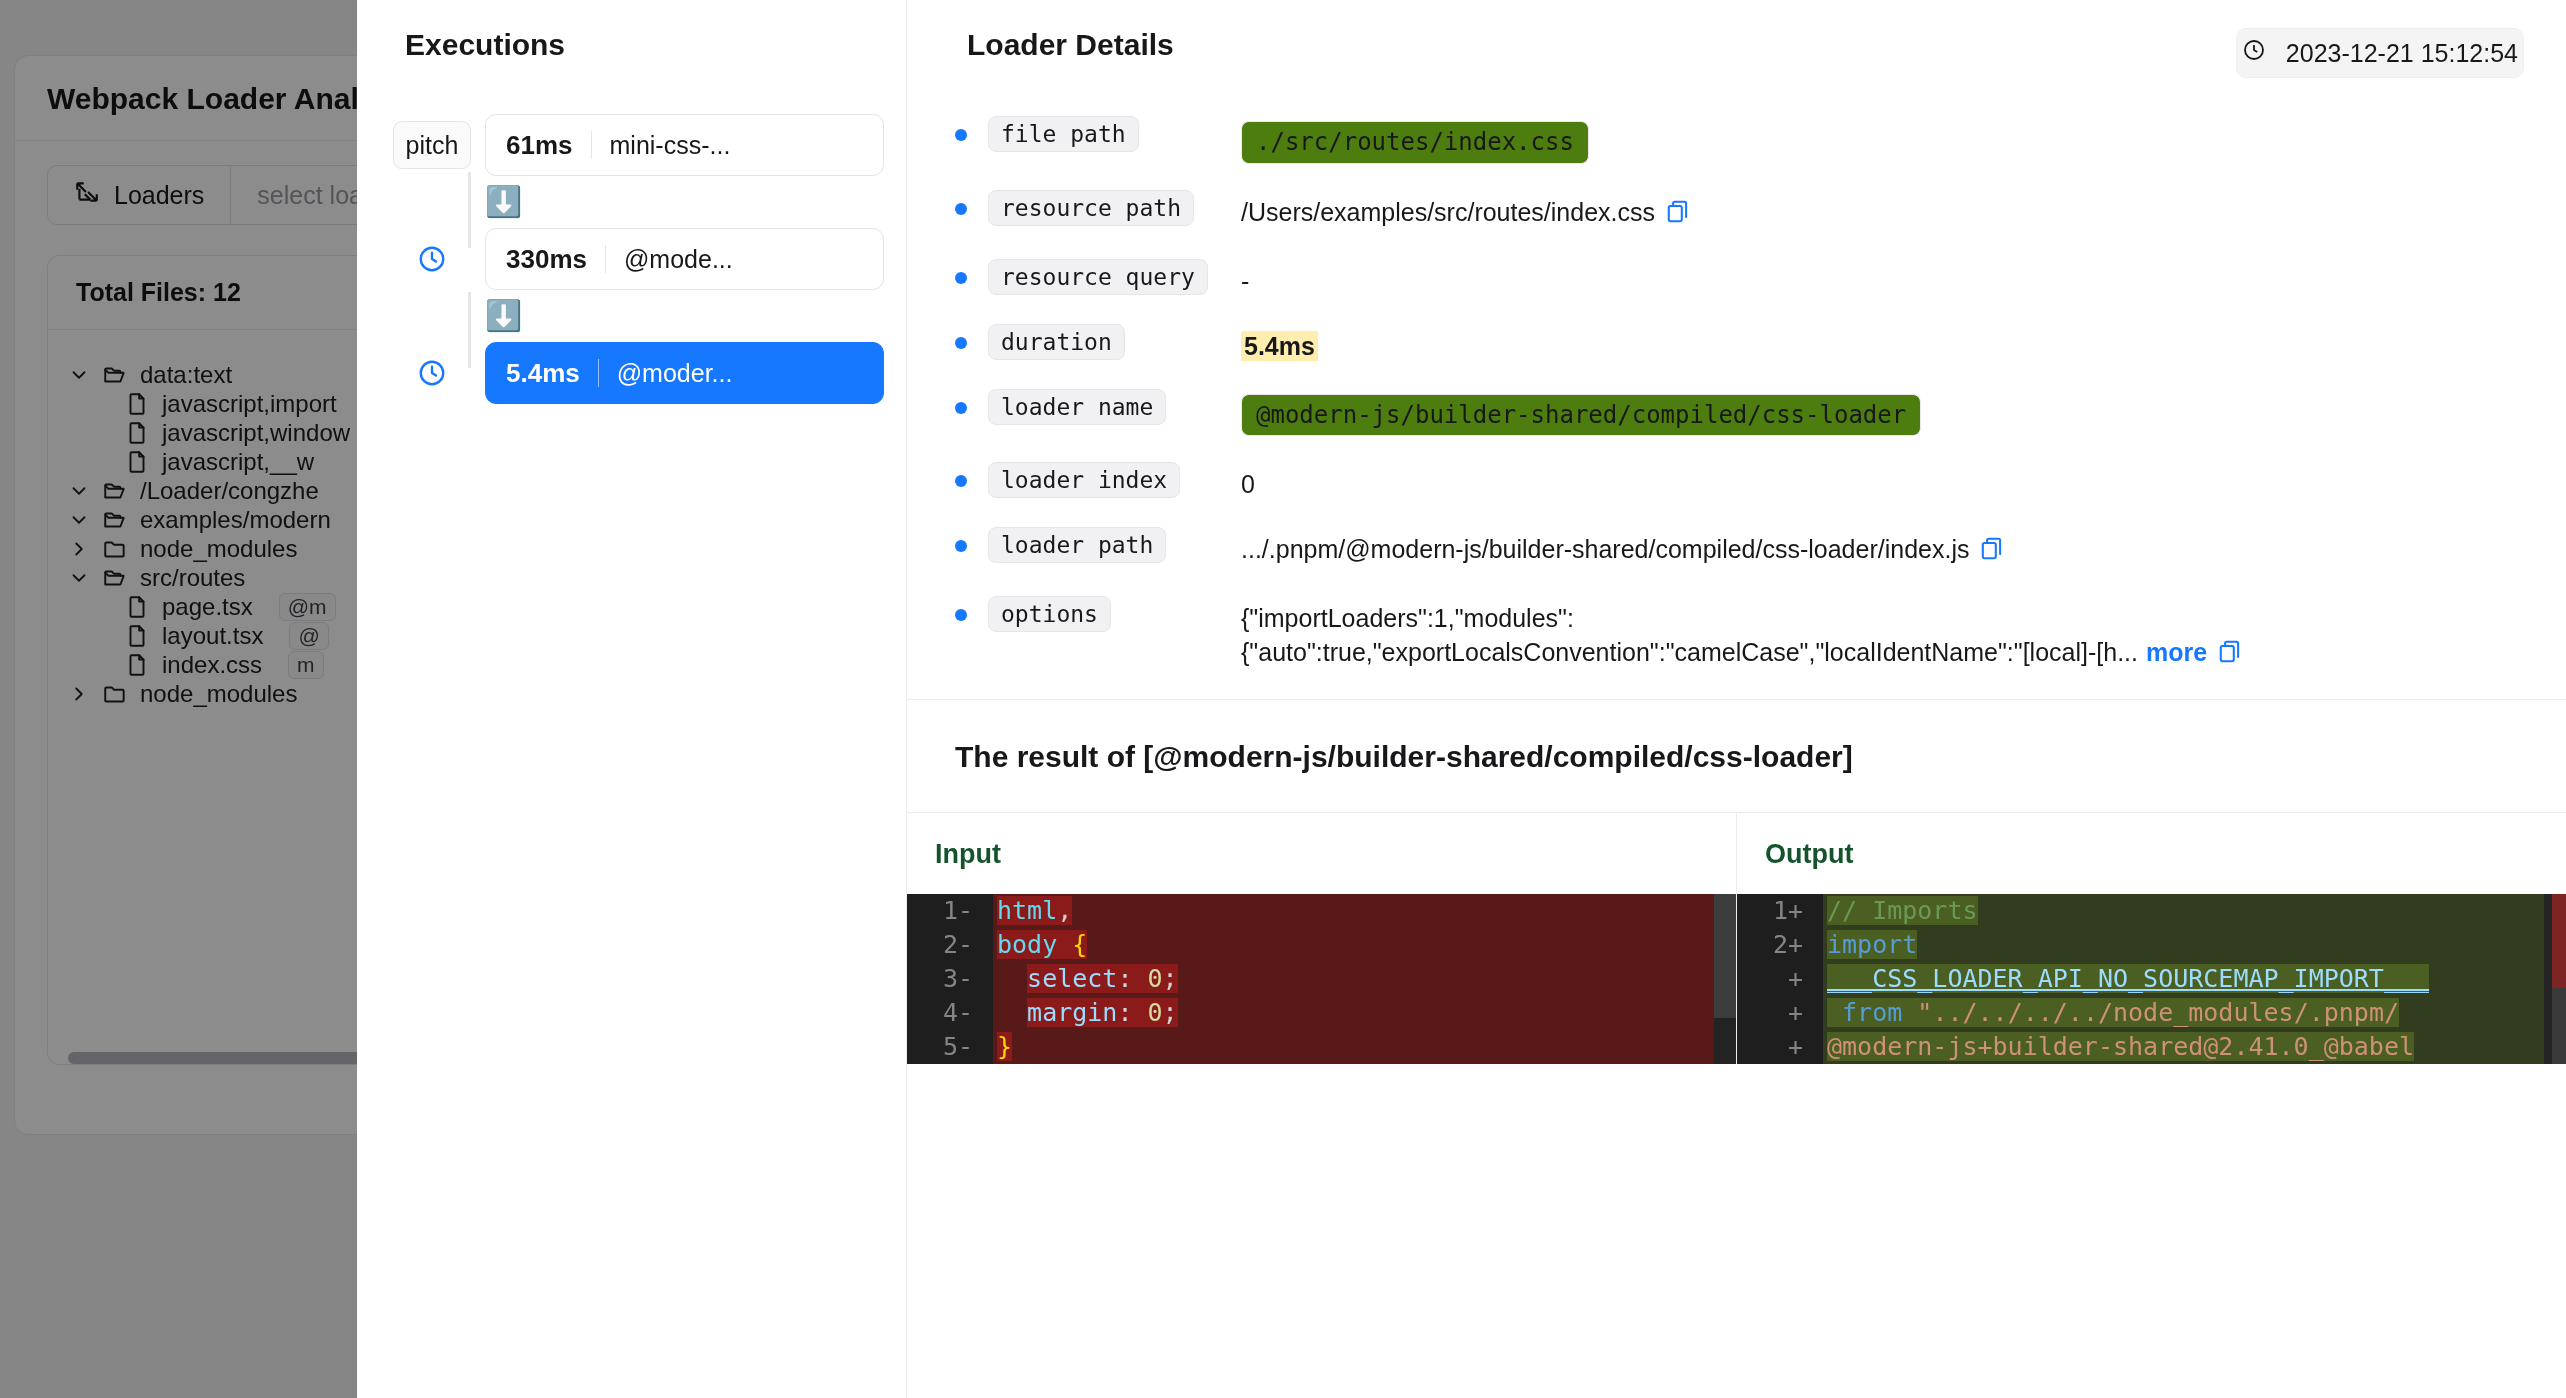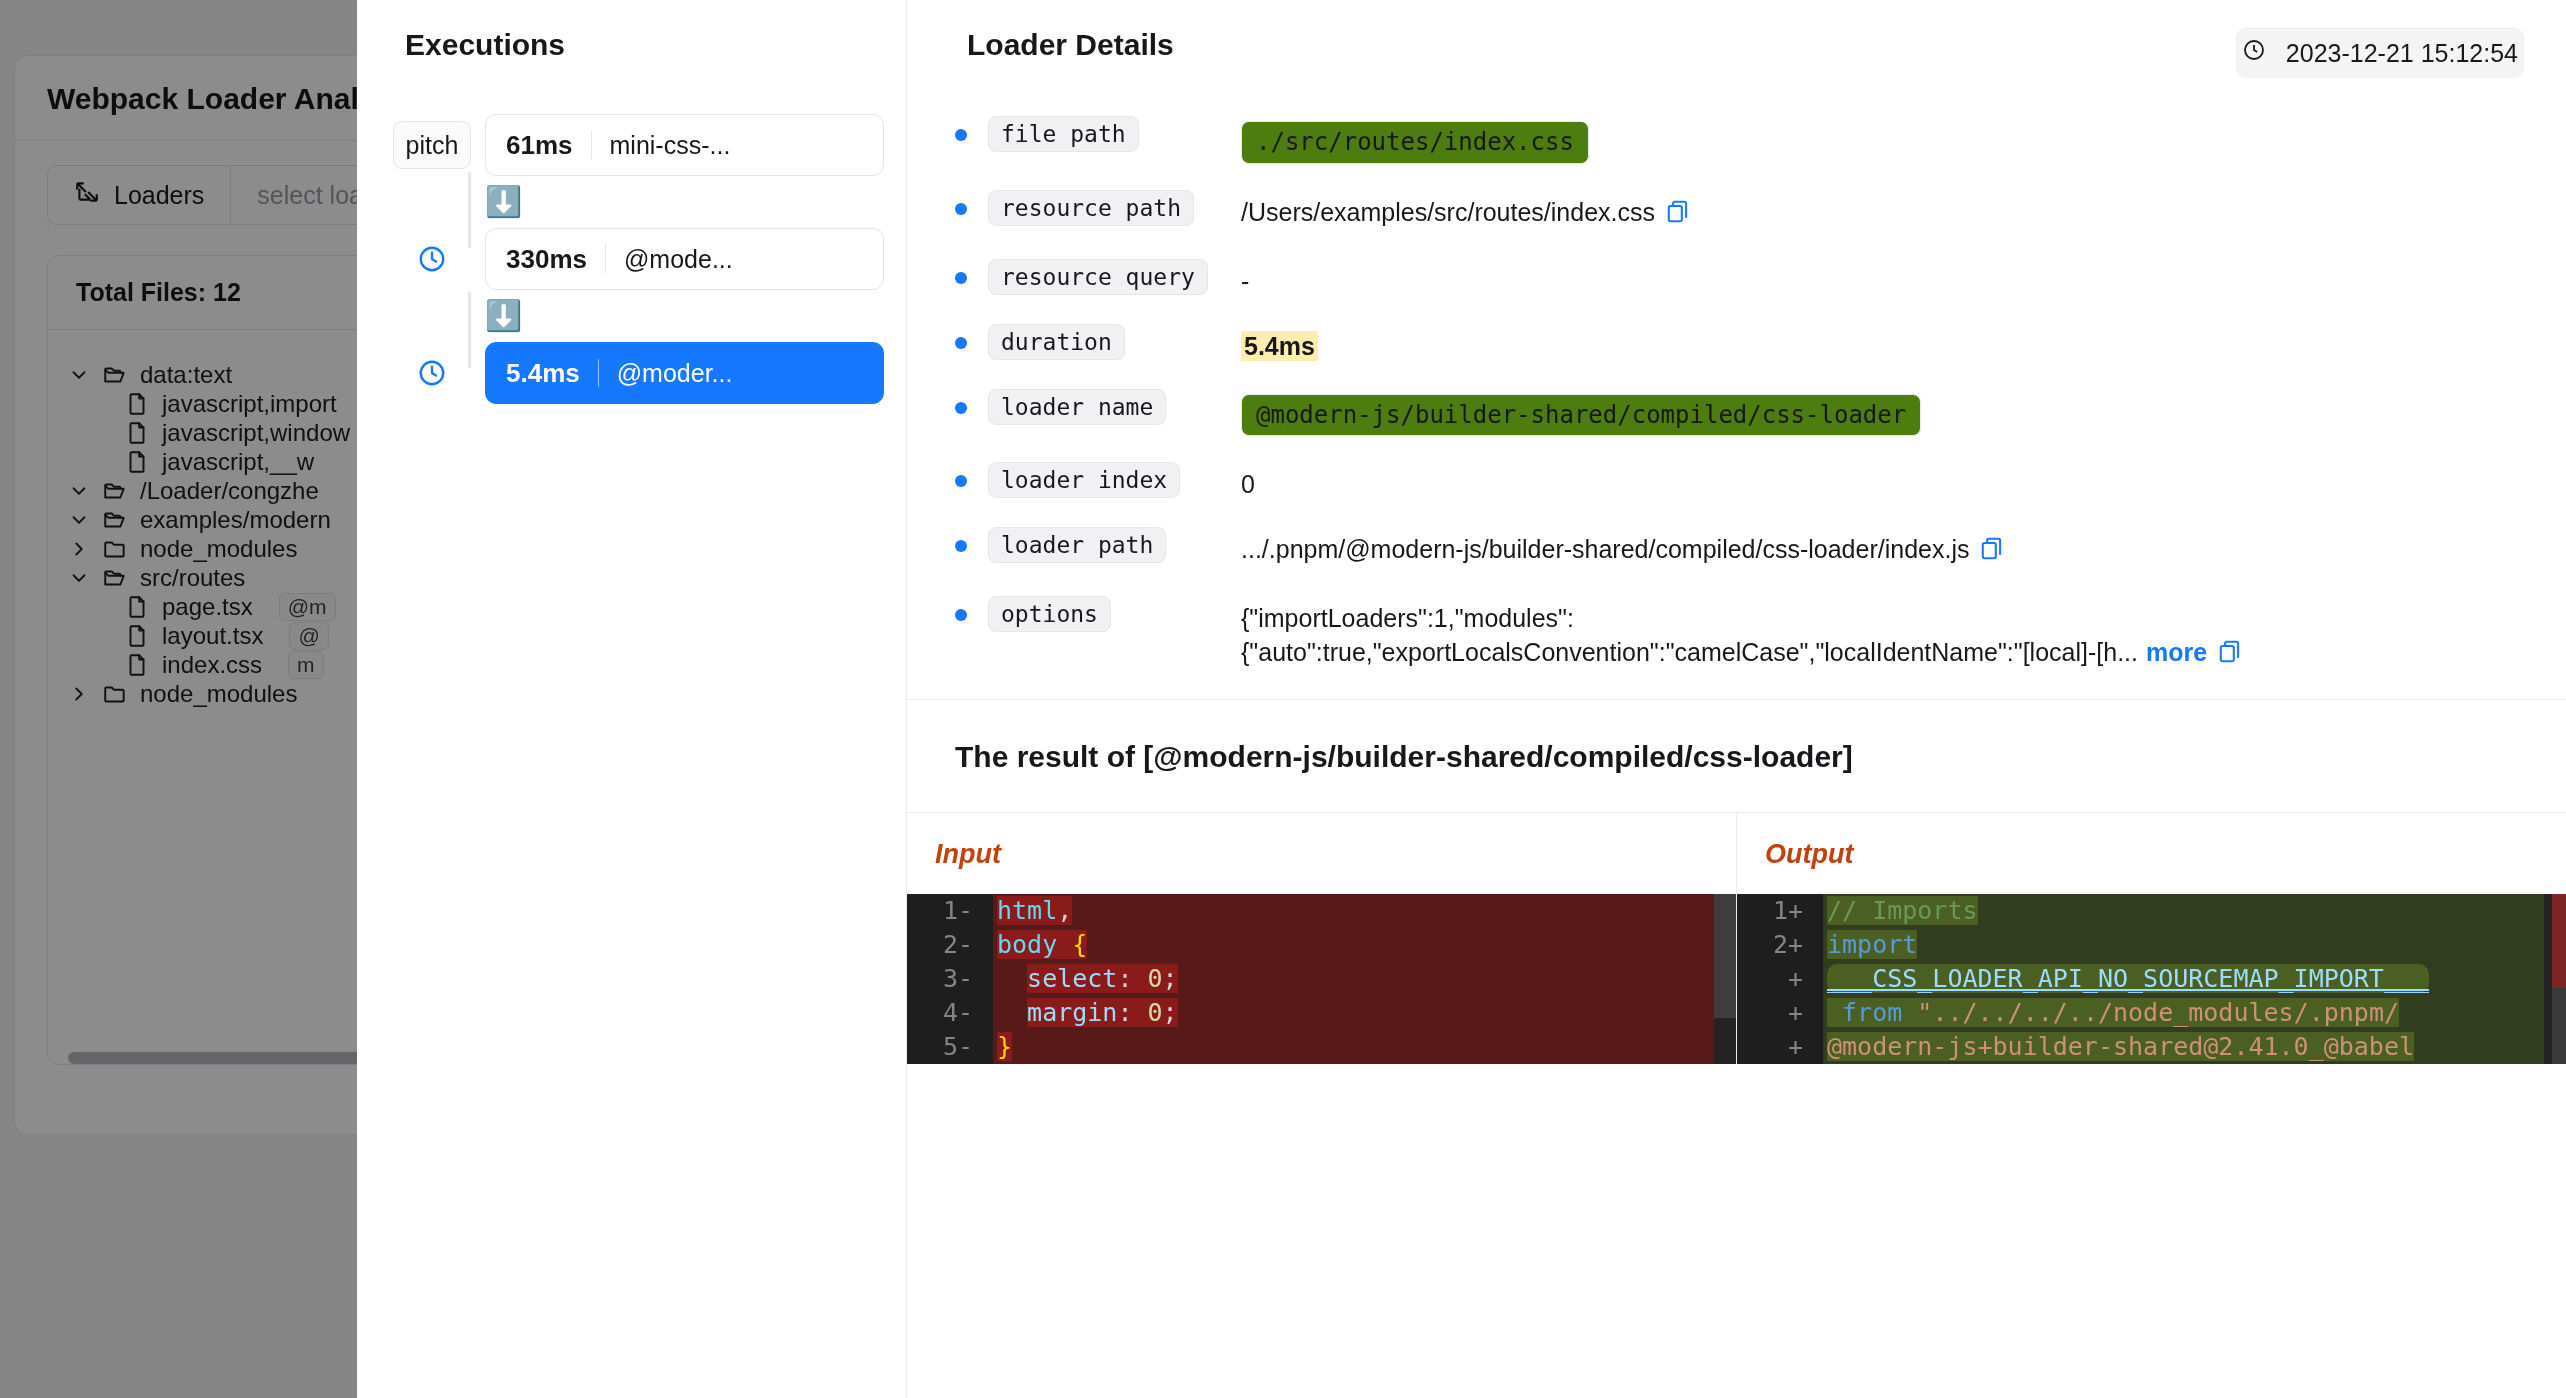--- a/index.html
+++ b/index.html
@@ -202,21 +202,21 @@
     padding: 40px 48px 38px 48px;
     font-size: 30px; font-weight: bold; color: #18181b;
   }
   .divider2 { height: 1px; background: #ececef; }
 
   .io-wrap { display: flex; }
   .io-col { flex: 1; min-width: 0; }
   .io-col.left { border-right: 1px solid #ececef; }
   .io-label {
     padding: 26px 0 24px 28px;
-    font-size: 27px; font-weight: bold; color: #c2410c; font-style: italic;
+    font-size: 27px; font-weight: bold; color: #14532d;
   }
   .code-box {
     font-family: "DejaVu Sans Mono", monospace;
     font-size: 25px; line-height: 34px;
     background: #1e1e1e; color: #d4d4d4;
     position: relative;
     height: 170px; overflow: hidden;
   }
   .code-line { display: flex; white-space: pre; }
   .gutter {
@@ -228,21 +228,21 @@
   .seg-del { background: #8b1a1a; }
   .hl-add { background: rgba(70,90,30,0.5); }
   .seg-add { background: #4b5f22; }
   .tok-sel { color: #66d9ef; }
   .tok-brace { color: #ffd700; }
   .tok-prop { color: #9cdcfe; }
   .tok-num { color: #d7dba0; }
   .tok-comment { color: #6a9955; }
   .tok-kw { color: #569cd6; }
   .tok-str { color: #ce9178; }
-  .tok-id { color: #9cdcfe; text-decoration: underline; border-radius: 10px; }
+  .tok-id { color: #9cdcfe; text-decoration: underline; }
   .mini-scroll {
     position: absolute; right: 0; top: 0; width: 22px; height: 100%;
     background: #232323;
   }
   .mini-thumb-del { position: absolute; right: 0; top: 0; width: 22px; height: 124px; background: rgba(255,255,255,0.12); }
   .mini-red { position: absolute; right: 0; top: 0; width: 14px; height: 94px; background: #7d2424; }
   .mini-grey { position: absolute; right: 0; top: 94px; width: 14px; height: 80px; background: #3a3a3a; }
 </style>
 </head>
 <body>

